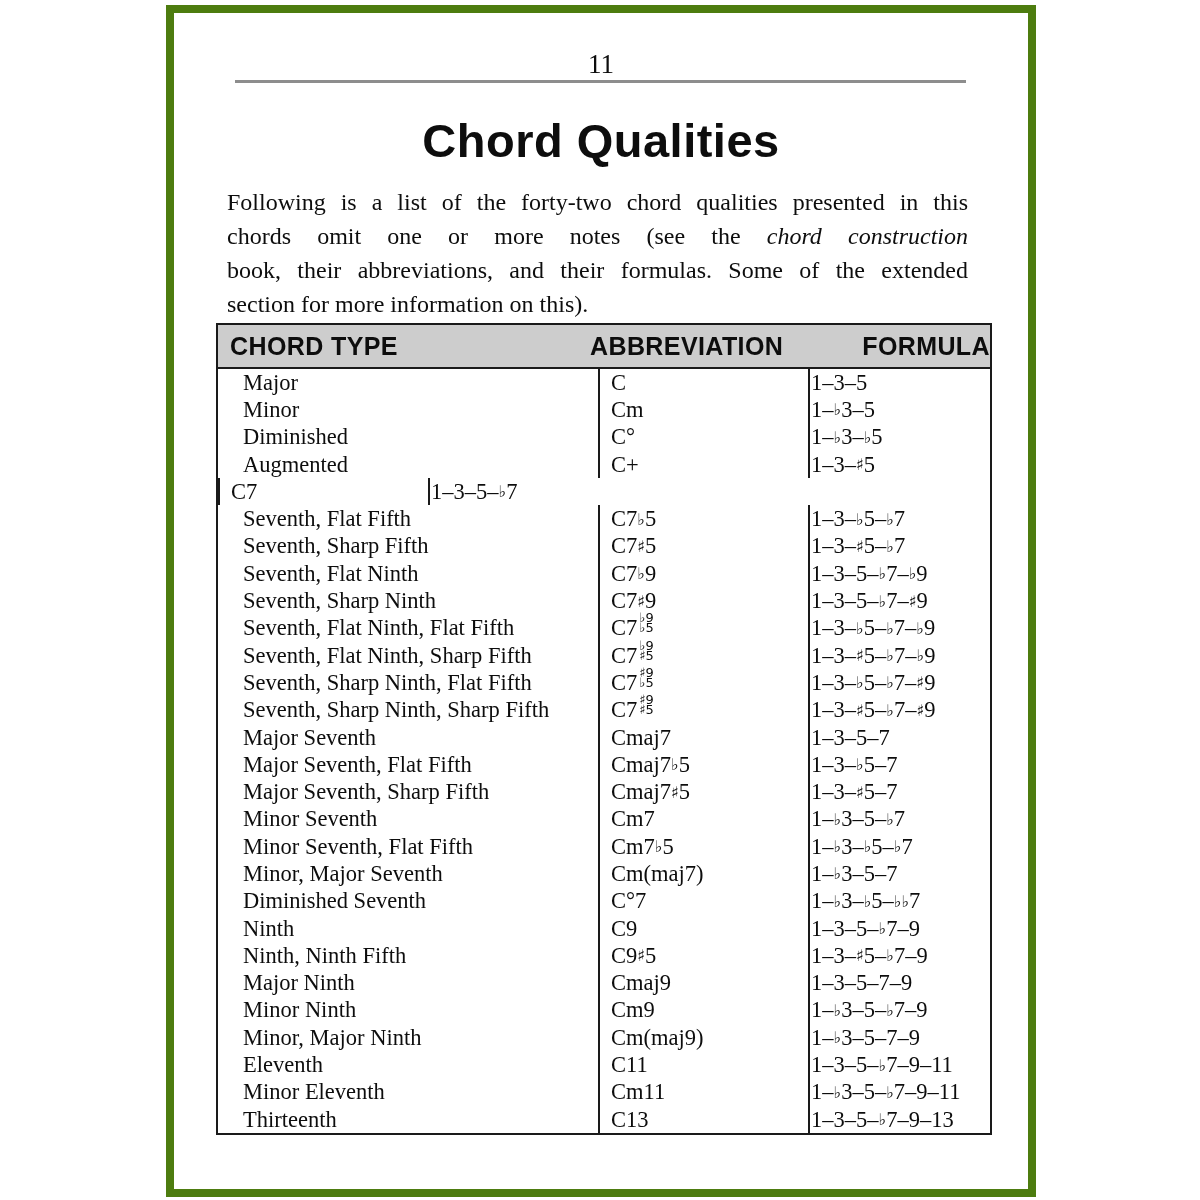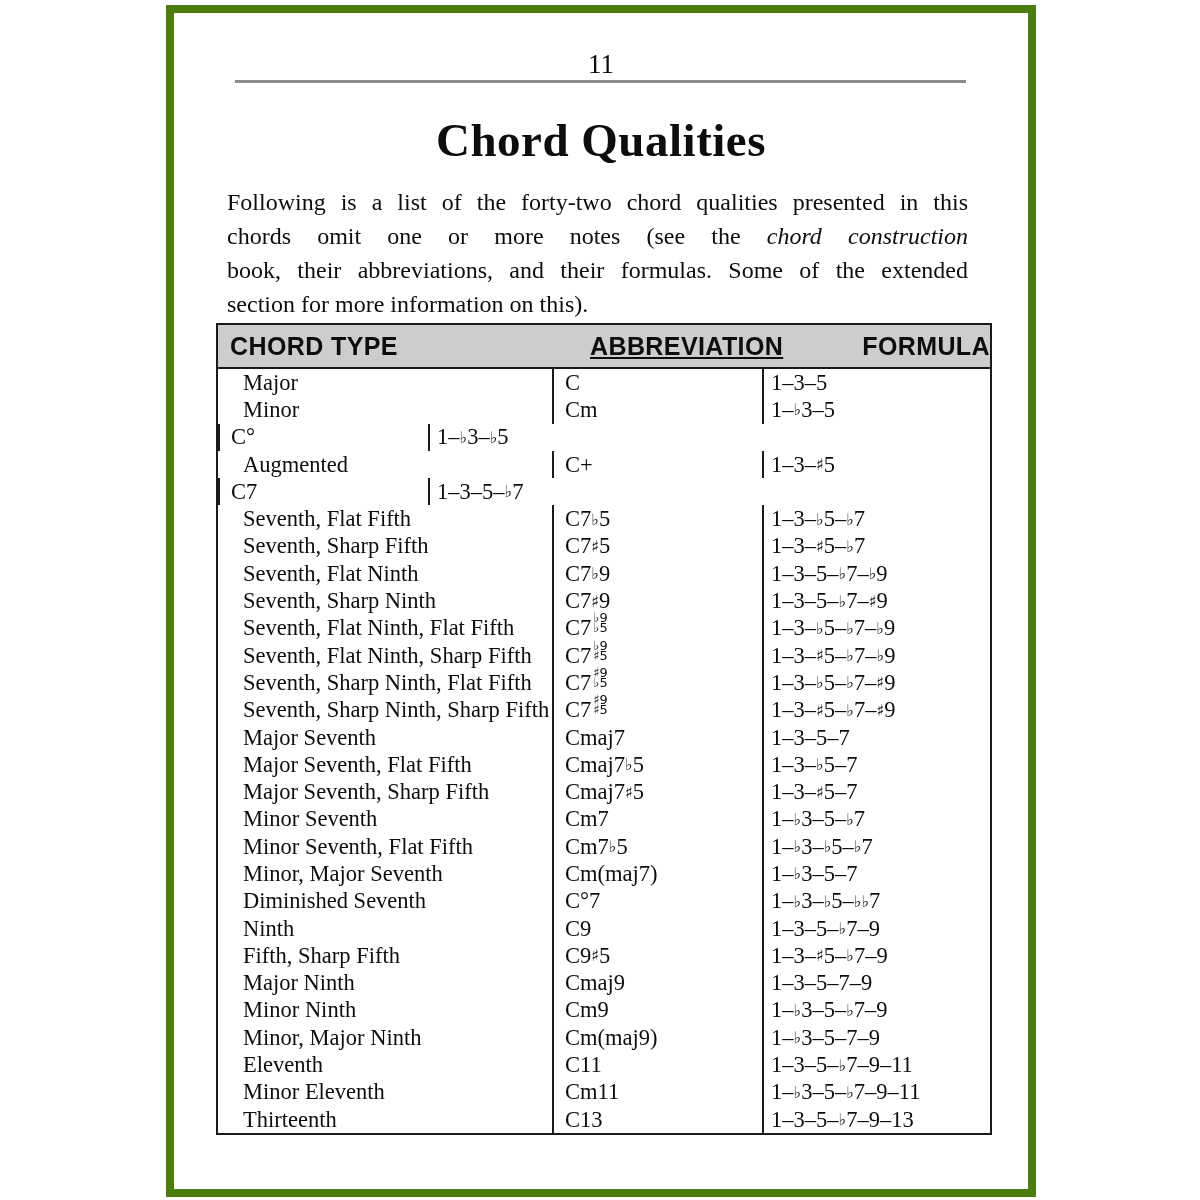--- a/index.html
+++ b/index.html
@@ -23,21 +23,21 @@
     font-size: 27px;
   }
   .rule {
     position: absolute; top: 67px; left: 61px;
     width: 731px; height: 3px;
     background: #8d8d8d;
   }
   .title {
     position: absolute; top: 100px; left: 0; right: 0;
     text-align: center;
-    font-family: Liberation Serif, serif;
+    font-family: Liberation Sans, sans-serif;
     font-weight: 700;
     font-size: 47px;
     letter-spacing: 0.5px;
   }
   .intro {
     position: absolute; left: 53px; top: 172px; width: 741px;
     font-size: 24px; line-height: 34px;
     white-space: normal;
   }
   .intro-line.just { text-align: justify; text-align-last: justify; }
@@ -52,32 +52,32 @@
     display: flex; align-items: center;
     height: 42px;
     background: #cdcdcd;
     border-bottom: 2px solid #1a1a1a;
     font-family: "Liberation Sans", "DejaVu Sans", sans-serif;
     font-weight: 700;
     font-size: 25px;
     letter-spacing: 0.4px;
   }
   .hc1 { width: 361px; padding-left: 12px; box-sizing: border-box; }
-  .hc2 { width: 210px; padding-left: 11px; box-sizing: border-box; text-decoration: underline; }
+  .hc2 { width: 210px; padding-left: 11px; box-sizing: border-box; }
   .hc3 { flex: 1; padding-left: 11px; text-align: right; }
 
   .trow {
     display: flex; align-items: stretch;
     height: 27.3px;
     font-size: 22.5px;
   }
   .cell { display: flex; align-items: center; box-sizing: border-box; }
-  .c1 { width: 334px; padding-left: 25px; }
+  .c1 { width: 380px; padding-left: 25px; }
   .c2 { width: 210px; padding-left: 11px; border-left: 2px solid #1a1a1a; }
-  .c3 { flex: 1; padding-left: 7px; border-left: 2px solid #1a1a1a; }
+  .c3 { flex: 1; padding-left: 1px; border-left: 2px solid #1a1a1a; }
 
   .acc { font-size: 0.72em; vertical-align: 0.34em;
          font-family: "DejaVu Sans", "DejaVu Serif", serif; }
   .stack { display: inline-block; margin-left: 2px; transform: translateY(-5px); }
   .stack span {
     display: block; font-size: 13px; line-height: 10px;
     font-family: "DejaVu Sans", "DejaVu Serif", serif;
   }
 </style>
 </head>
@@ -106,20 +106,21 @@
           <div class="cell c1">Major</div>
           <div class="cell c2">C</div>
           <div class="cell c3">1–3–5</div>
         </div>
         <div class="trow">
           <div class="cell c1">Minor</div>
           <div class="cell c2">Cm</div>
           <div class="cell c3">1–<span class="acc">♭</span>3–5</div>
         </div>
         <div class="trow">
+          <div class="cell c1">Diminished</div>
           <div class="cell c2">C°</div>
           <div class="cell c3">1–<span class="acc">♭</span>3–<span class="acc">♭</span>5</div>
         </div>
         <div class="trow">
           <div class="cell c1">Augmented</div>
           <div class="cell c2">C+</div>
           <div class="cell c3">1–3–<span class="acc">♯</span>5</div>
         </div>
         <div class="trow">
           <div class="cell c2">C7</div>
@@ -211,21 +212,21 @@
           <div class="cell c1">Diminished Seventh</div>
           <div class="cell c2">C°7</div>
           <div class="cell c3">1–<span class="acc">♭</span>3–<span class="acc">♭</span>5–<span class="acc">♭♭</span>7</div>
         </div>
         <div class="trow">
           <div class="cell c1">Ninth</div>
           <div class="cell c2">C9</div>
           <div class="cell c3">1–3–5–<span class="acc">♭</span>7–9</div>
         </div>
         <div class="trow">
-          <div class="cell c1">Fifth, Sharp Fifth</div>
+          <div class="cell c1">Ninth, Ninth Fifth</div>
           <div class="cell c2">C9<span class="acc">♯</span>5</div>
           <div class="cell c3">1–3–<span class="acc">♯</span>5–<span class="acc">♭</span>7–9</div>
         </div>
         <div class="trow">
           <div class="cell c1">Major Ninth</div>
           <div class="cell c2">Cmaj9</div>
           <div class="cell c3">1–3–5–7–9</div>
         </div>
         <div class="trow">
           <div class="cell c1">Minor Ninth</div>

